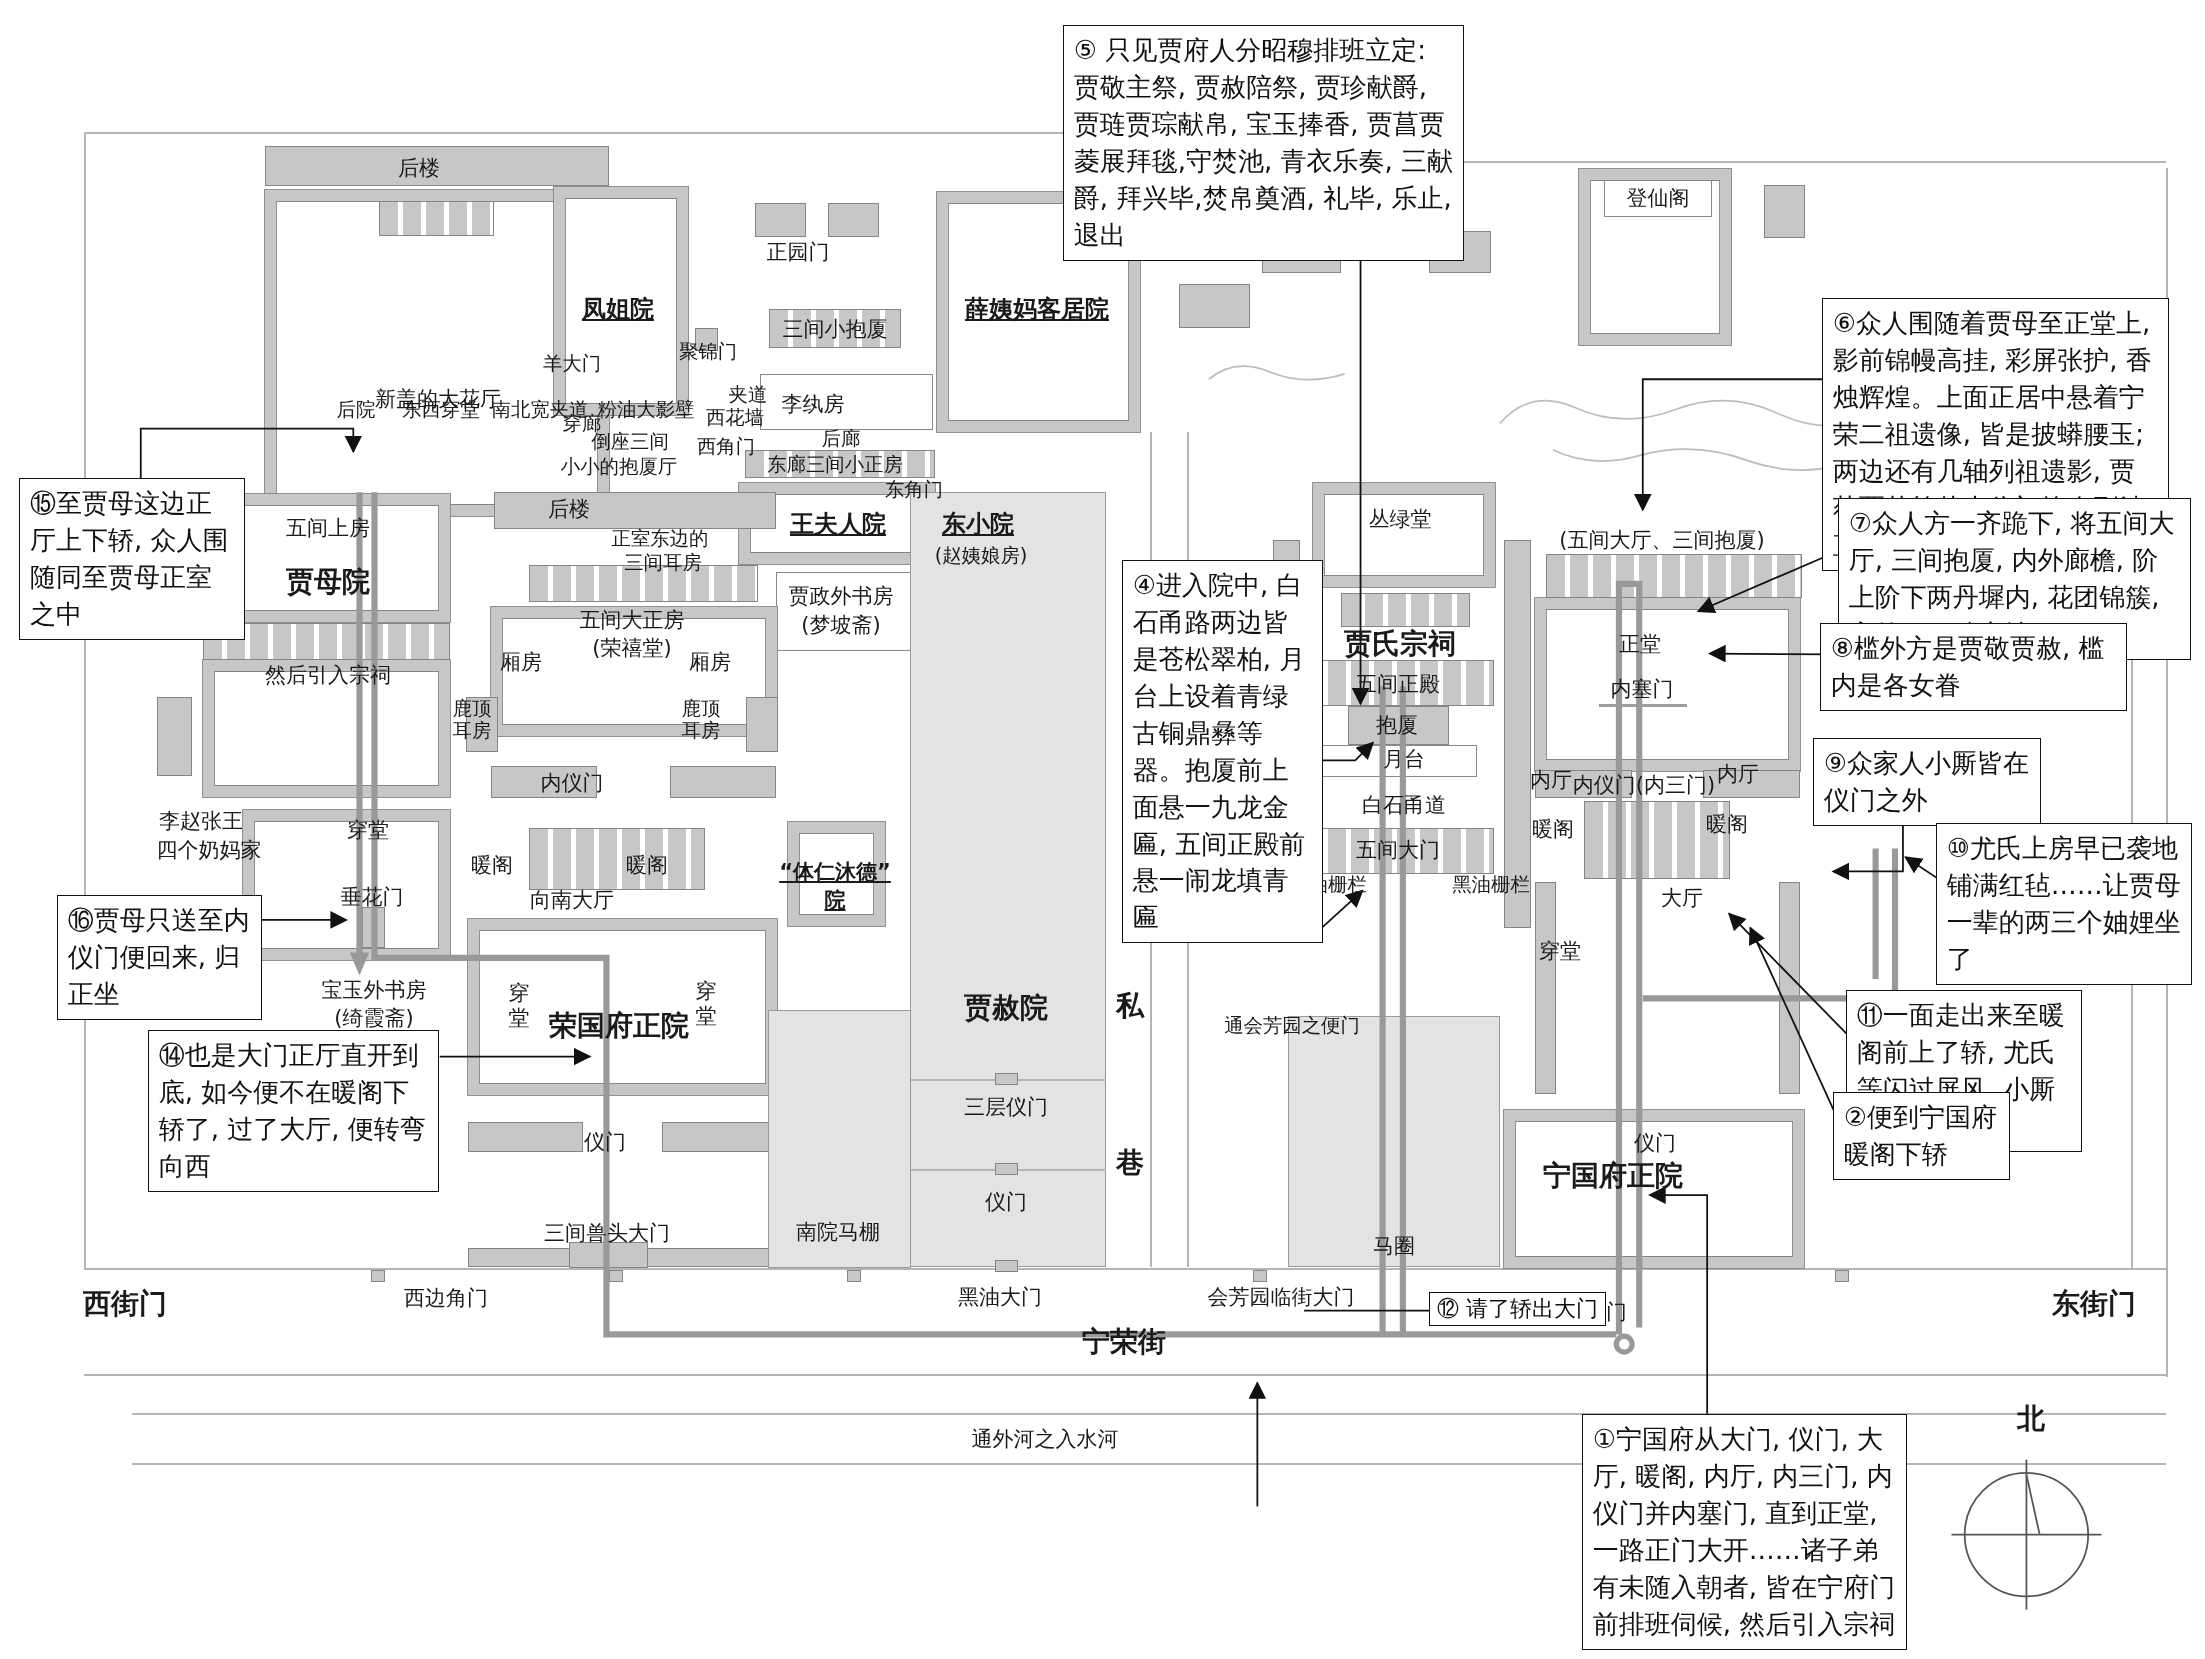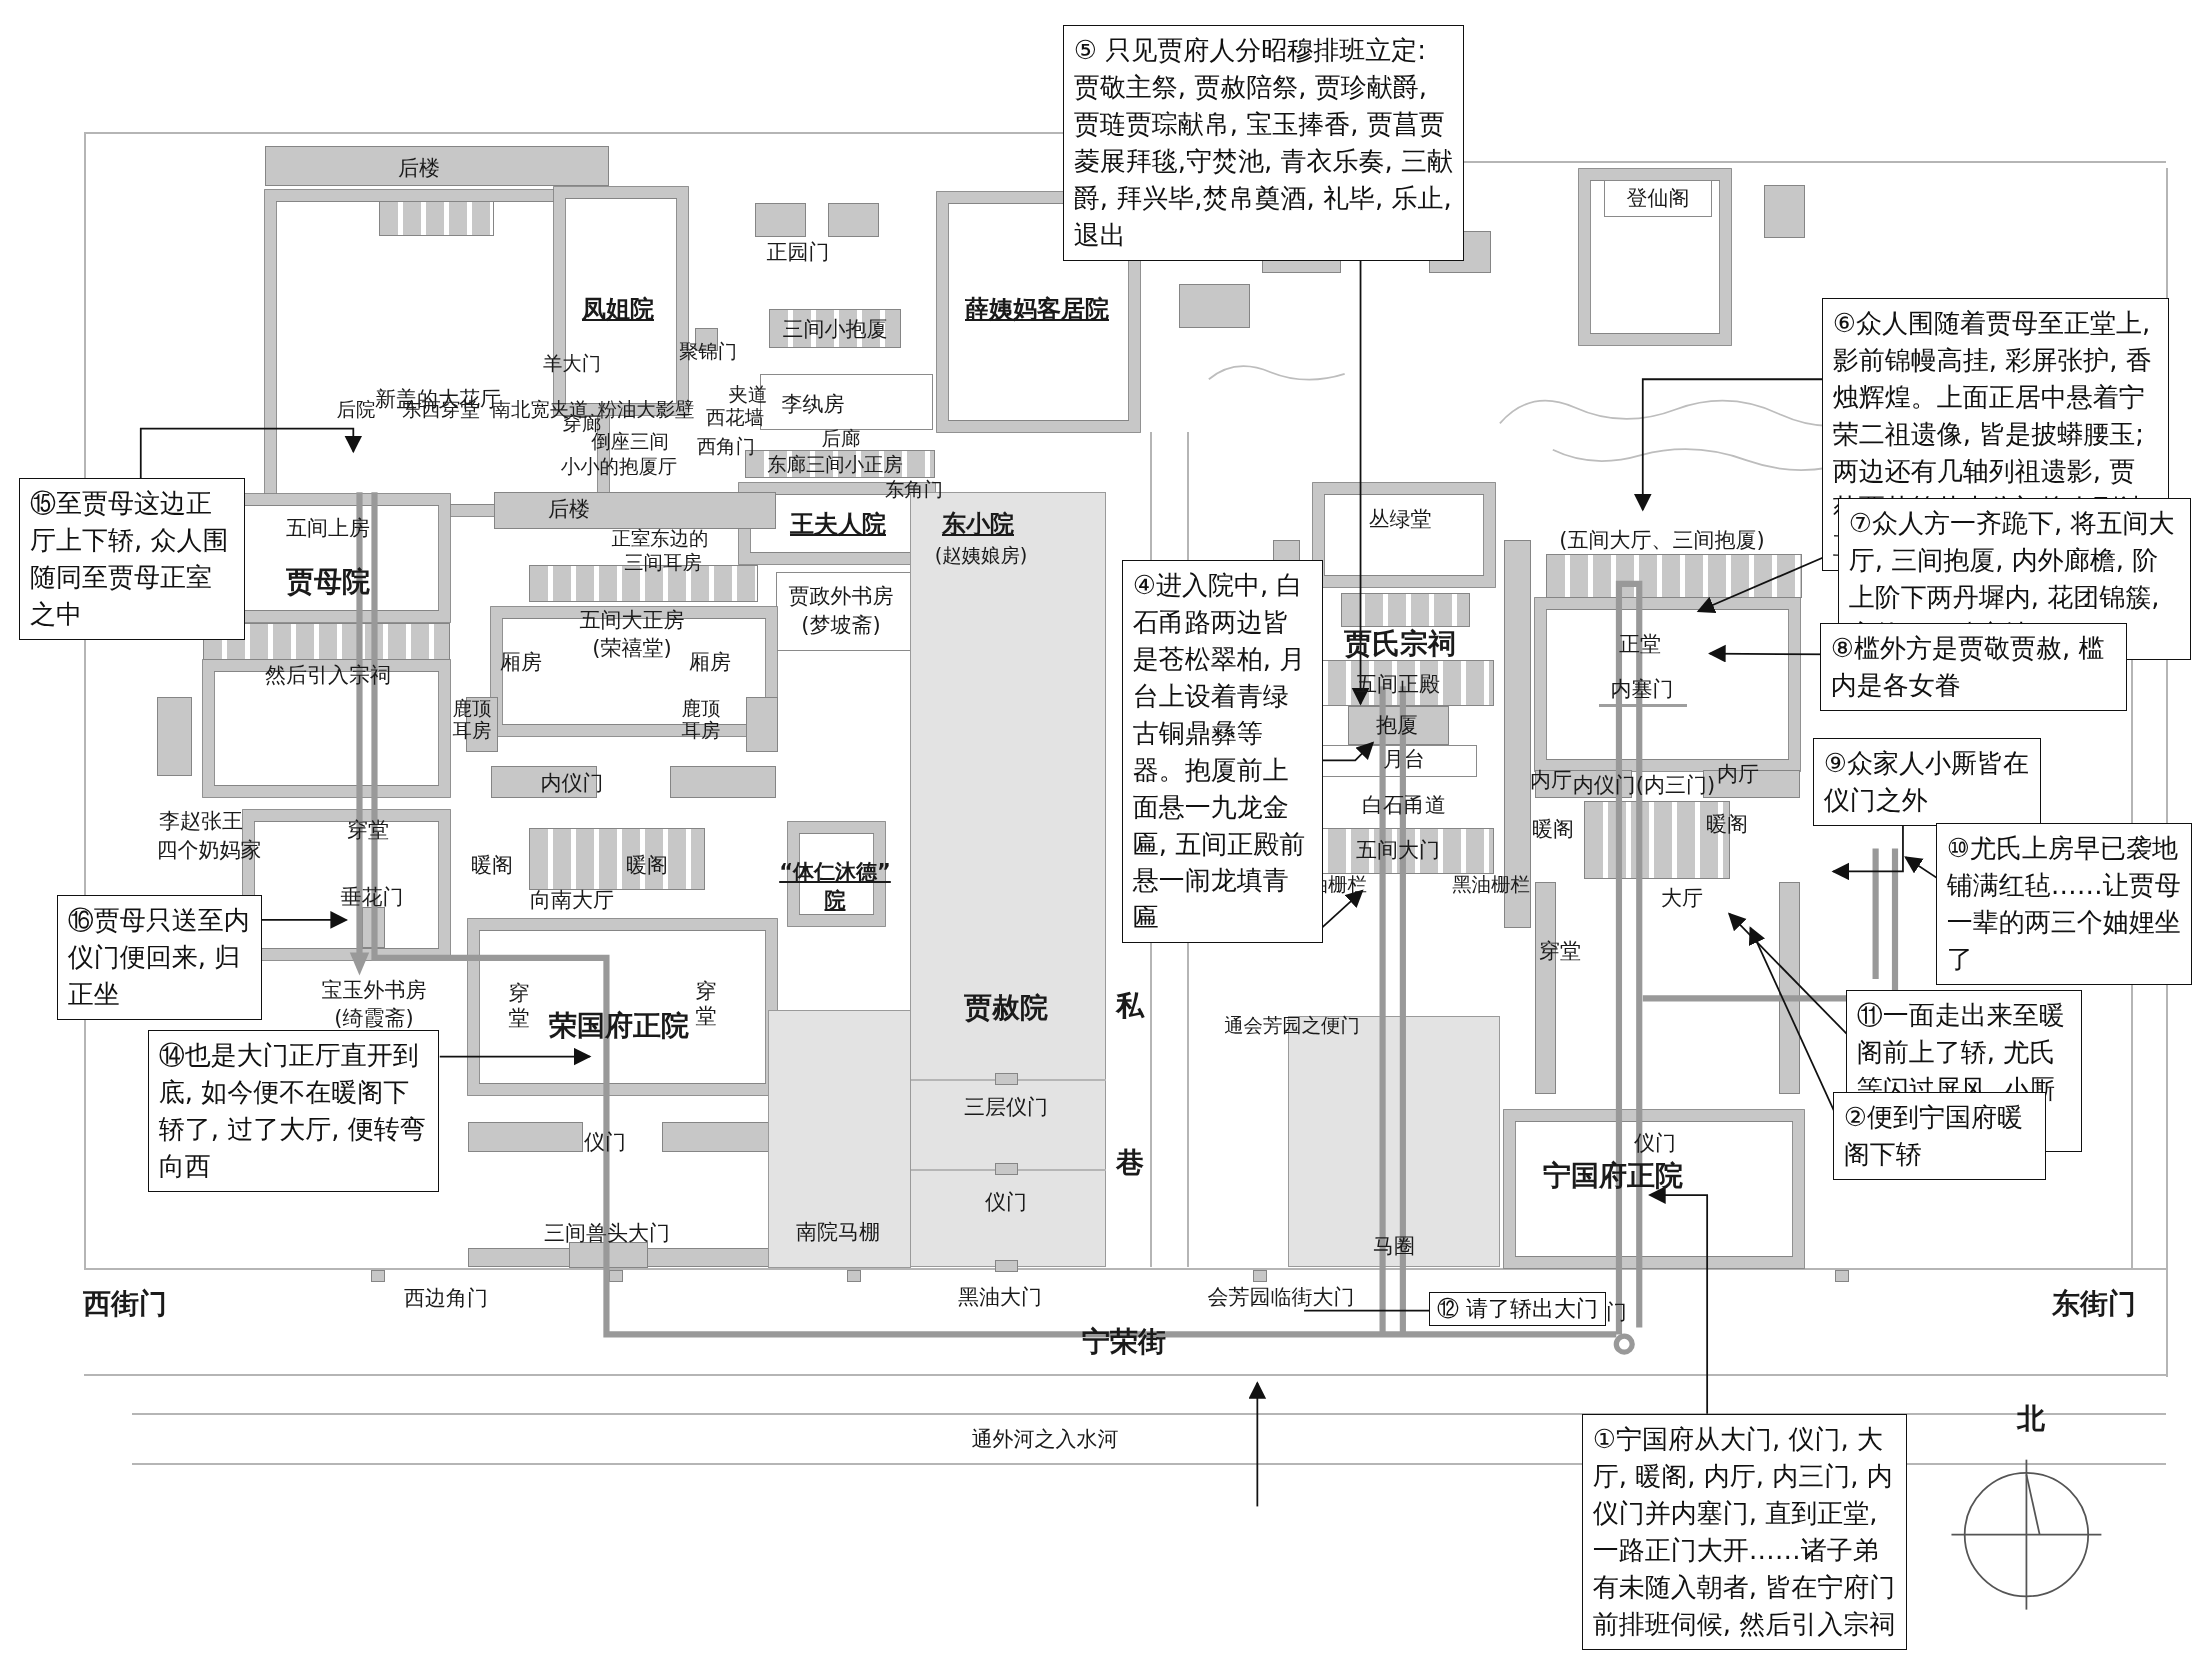--- a/index.html
+++ b/index.html
@@ -277,21 +277,21 @@
   <div class="lbl" style="left:1045px;top:1439px">通外河之入水河</div>
   <div class="lbl bg" style="left:2031px;top:1419px">北</div>
 
   <div class="note" style="left:1063px;top:25px;width:401px">⑤ 只见贾府人分昭穆排班立定: 贾敬主祭, 贾赦陪祭, 贾珍献爵, 贾琏贾琮献帛, 宝玉捧香, 贾菖贾菱展拜毯,守焚池, 青衣乐奏, 三献爵, 拜兴毕,焚帛奠酒, 礼毕, 乐止, 退出</div>
   <div class="note" style="left:1822px;top:298px;width:347px">⑥众人围随着贾母至正堂上, 影前锦幔高挂, 彩屏张护, 香烛辉煌。上面正居中悬着宁荣二祖遗像, 皆是披蟒腰玉; 两边还有几轴列祖遗影, 贾荇贾芷等从内仪门挨次列站, 直到正堂廊下</div>
   <div class="note" style="left:1838px;top:498px;width:353px">⑦众人方一齐跪下, 将五间大厅, 三间抱厦, 内外廊檐, 阶上阶下两丹墀内, 花团锦簇, 塞的无一隙空地</div>
   <div class="note" style="left:1820px;top:623px;width:307px">⑧槛外方是贾敬贾赦, 槛内是各女眷</div>
   <div class="note" style="left:1813px;top:738px;width:228px">⑨众家人小厮皆在仪门之外</div>
   <div class="note" style="left:1936px;top:823px;width:256px">⑩尤氏上房早已袭地铺满红毡……让贾母一辈的两三个妯娌坐了</div>
   <div class="note" style="left:1846px;top:990px;width:236px">⑪一面走出来至暖阁前上了轿, 尤氏等闪过屏风, 小厮们才领轿夫,</div>
-  <div class="note" style="left:1833px;top:1092px;width:213px">②便到宁国府暖阁下轿</div>
+  <div class="note" style="left:1833px;top:1092px;width:177px">②便到宁国府暖阁下轿</div>
   <div class="note" style="left:1582px;top:1414px;width:325px">①宁国府从大门, 仪门, 大厅, 暖阁, 内厅, 内三门, 内仪门并内塞门, 直到正堂, 一路正门大开……诸子弟有未随入朝者, 皆在宁府门前排班伺候, 然后引入宗祠</div>
   <div class="note" style="left:148px;top:1030px;width:291px">⑭也是大门正厅直开到底, 如今便不在暖阁下轿了, 过了大厅, 便转弯向西</div>
   <div class="note" style="left:19.4px;top:478px;width:226px">⑮至贾母这边正厅上下轿, 众人围随同至贾母正室之中</div>
   <div class="note" style="left:57px;top:895px;width:205px">⑯贾母只送至内仪门便回来, 归正坐</div>
   <div class="note" style="left:1122px;top:560px;width:201px">④进入院中, 白石甬路两边皆是苍松翠柏, 月台上设着青绿古铜鼎彝等器。抱厦前上面悬一九龙金匾, 五间正殿前悬一闹龙填青匾</div>
   <div class="tag" style="left:1429px;top:1292px">⑫ 请了轿出大门</div>
 
 </div>
 
 

